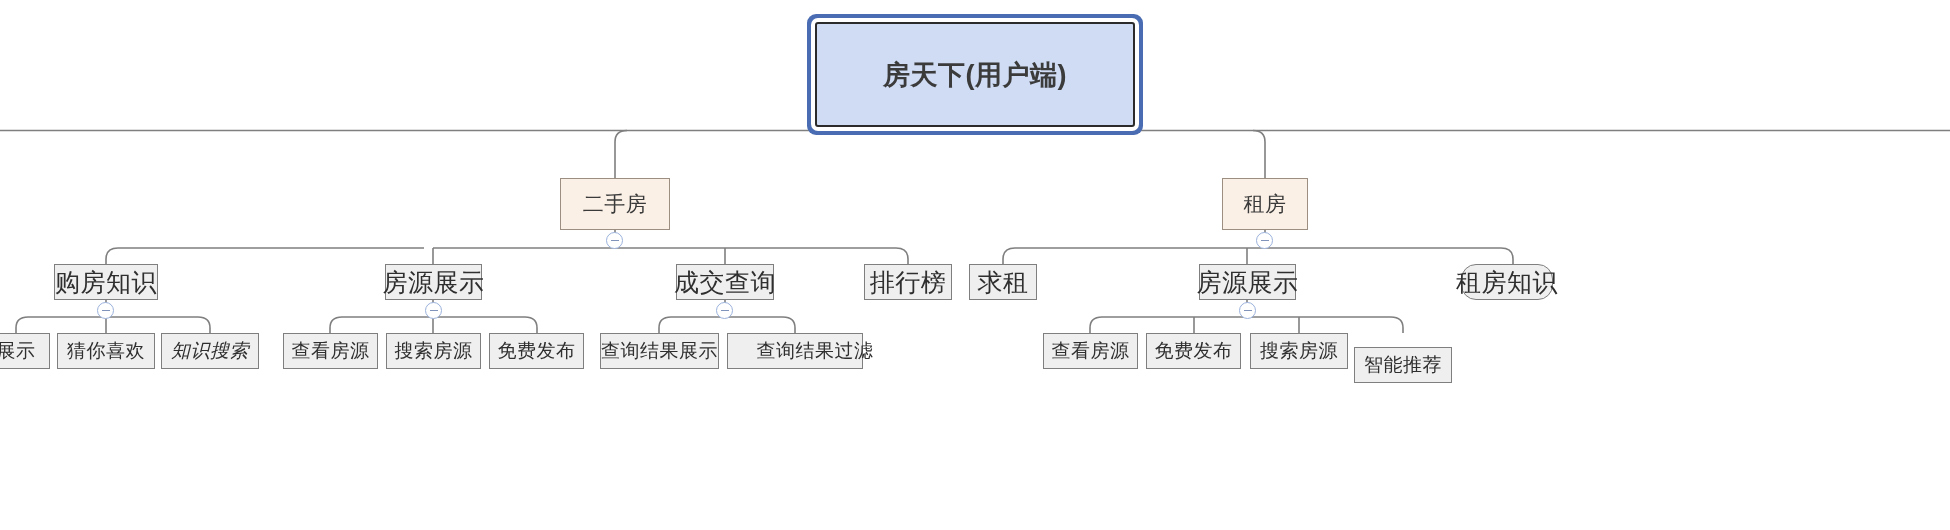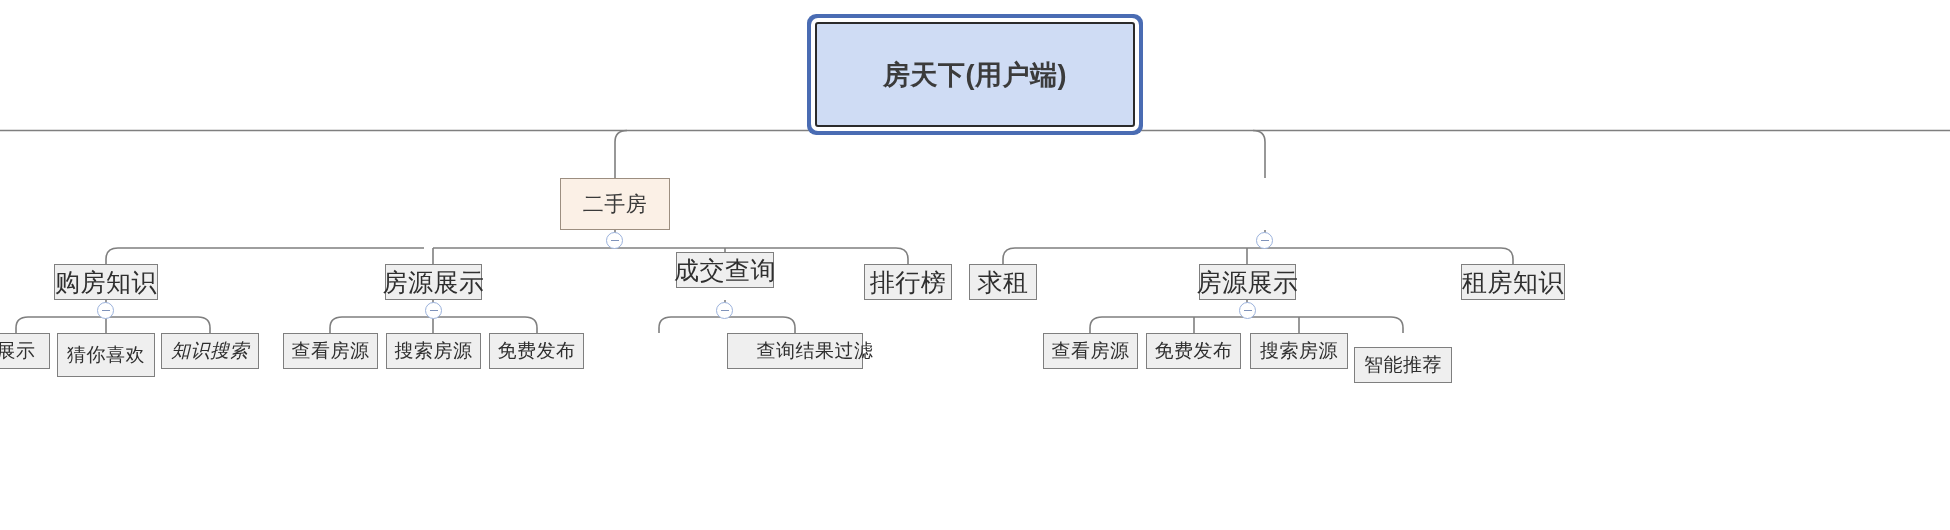--- a/index.html
+++ b/index.html
@@ -125,35 +125,37 @@
       <path d="M 1247 300 L 1247 317"></path>
       <path d="M 1090 333 L 1090 328 Q 1090 317 1102 317 L 1391 317 Q 1403 317 1403 328 L 1403 333"></path>
       <path d="M 1194 333 L 1194 317"></path>
       <path d="M 1299 333 L 1299 317"></path>
     </g>
   </svg>
 
   <div class="node lvl2" style="left:560px; top:178px; width:110px; height:52px;">二手房</div>
 
   <div class="node root" style="left:815px; top:22px; width:320px; height:105px;">房天下(用户端)</div>
+  <div class="node lvl2" style="left:1222px; top:178px; width:86px; height:52px;">租房</div>
 
   <div class="node lvl3" style="left:54px; top:264px; width:104px; height:36px;">购房知识</div>
   <div class="node lvl3" style="left:385px; top:264px; width:97px; height:36px;">房源展示</div>
-  <div class="node lvl3" style="left:676px; top:252px; width:98px; height:36px;">成交查询</div>
+  <div class="node lvl3" style="left:676px; top:264px; width:98px; height:36px;">成交查询</div>
   <div class="node lvl3" style="left:864px; top:264px; width:88px; height:36px;">排行榜</div>
   <div class="node lvl3" style="left:969px; top:264px; width:68px; height:36px;">求租</div>
   <div class="node lvl3" style="left:1199px; top:264px; width:97px; height:36px;">房源展示</div>
-  <div class="node lvl3" style="left:1461px; top:264px; width:104px; height:36px;">租房知识</div>
+  <div class="node lvl3" style="left:1461px; top:264px; width:92px; height:36px;border-radius:15px;">租房知识</div>
 
   <div class="node leaf" style="left:-18px; top:333px; width:68px; height:36px;">展示</div>
-  <div class="node leaf" style="left:57px; top:333px; width:98px; height:44px;">猜你喜欢</div>
+  <div class="node leaf" style="left:57px; top:333px; width:98px; height:36px;">猜你喜欢</div>
   <div class="node leaf" style="left:161px; top:333px; width:98px; height:36px;font-style:italic;">知识搜索</div>
   <div class="node leaf" style="left:283px; top:333px; width:95px; height:36px;">查看房源</div>
   <div class="node leaf" style="left:386px; top:333px; width:95px; height:36px;">搜索房源</div>
   <div class="node leaf" style="left:489px; top:333px; width:95px; height:36px;">免费发布</div>
+  <div class="node leaf" style="left:600px; top:333px; width:119px; height:36px;">查询结果展示</div>
   <div class="node leaf" style="left:727px; top:333px; width:136px; height:36px;padding-left:40px;">查询结果过滤</div>
   <div class="node leaf" style="left:1043px; top:333px; width:95px; height:36px;">查看房源</div>
   <div class="node leaf" style="left:1146px; top:333px; width:95px; height:36px;">免费发布</div>
   <div class="node leaf" style="left:1250px; top:333px; width:98px; height:36px;">搜索房源</div>
   <div class="node leaf" style="left:1354px; top:347px; width:98px; height:36px;">智能推荐</div>
 
   <div class="toggle" style="left:606px; top:232px;">
       <span class="bar"></span>
     </div>
   <div class="toggle" style="left:1256px; top:232px;">

